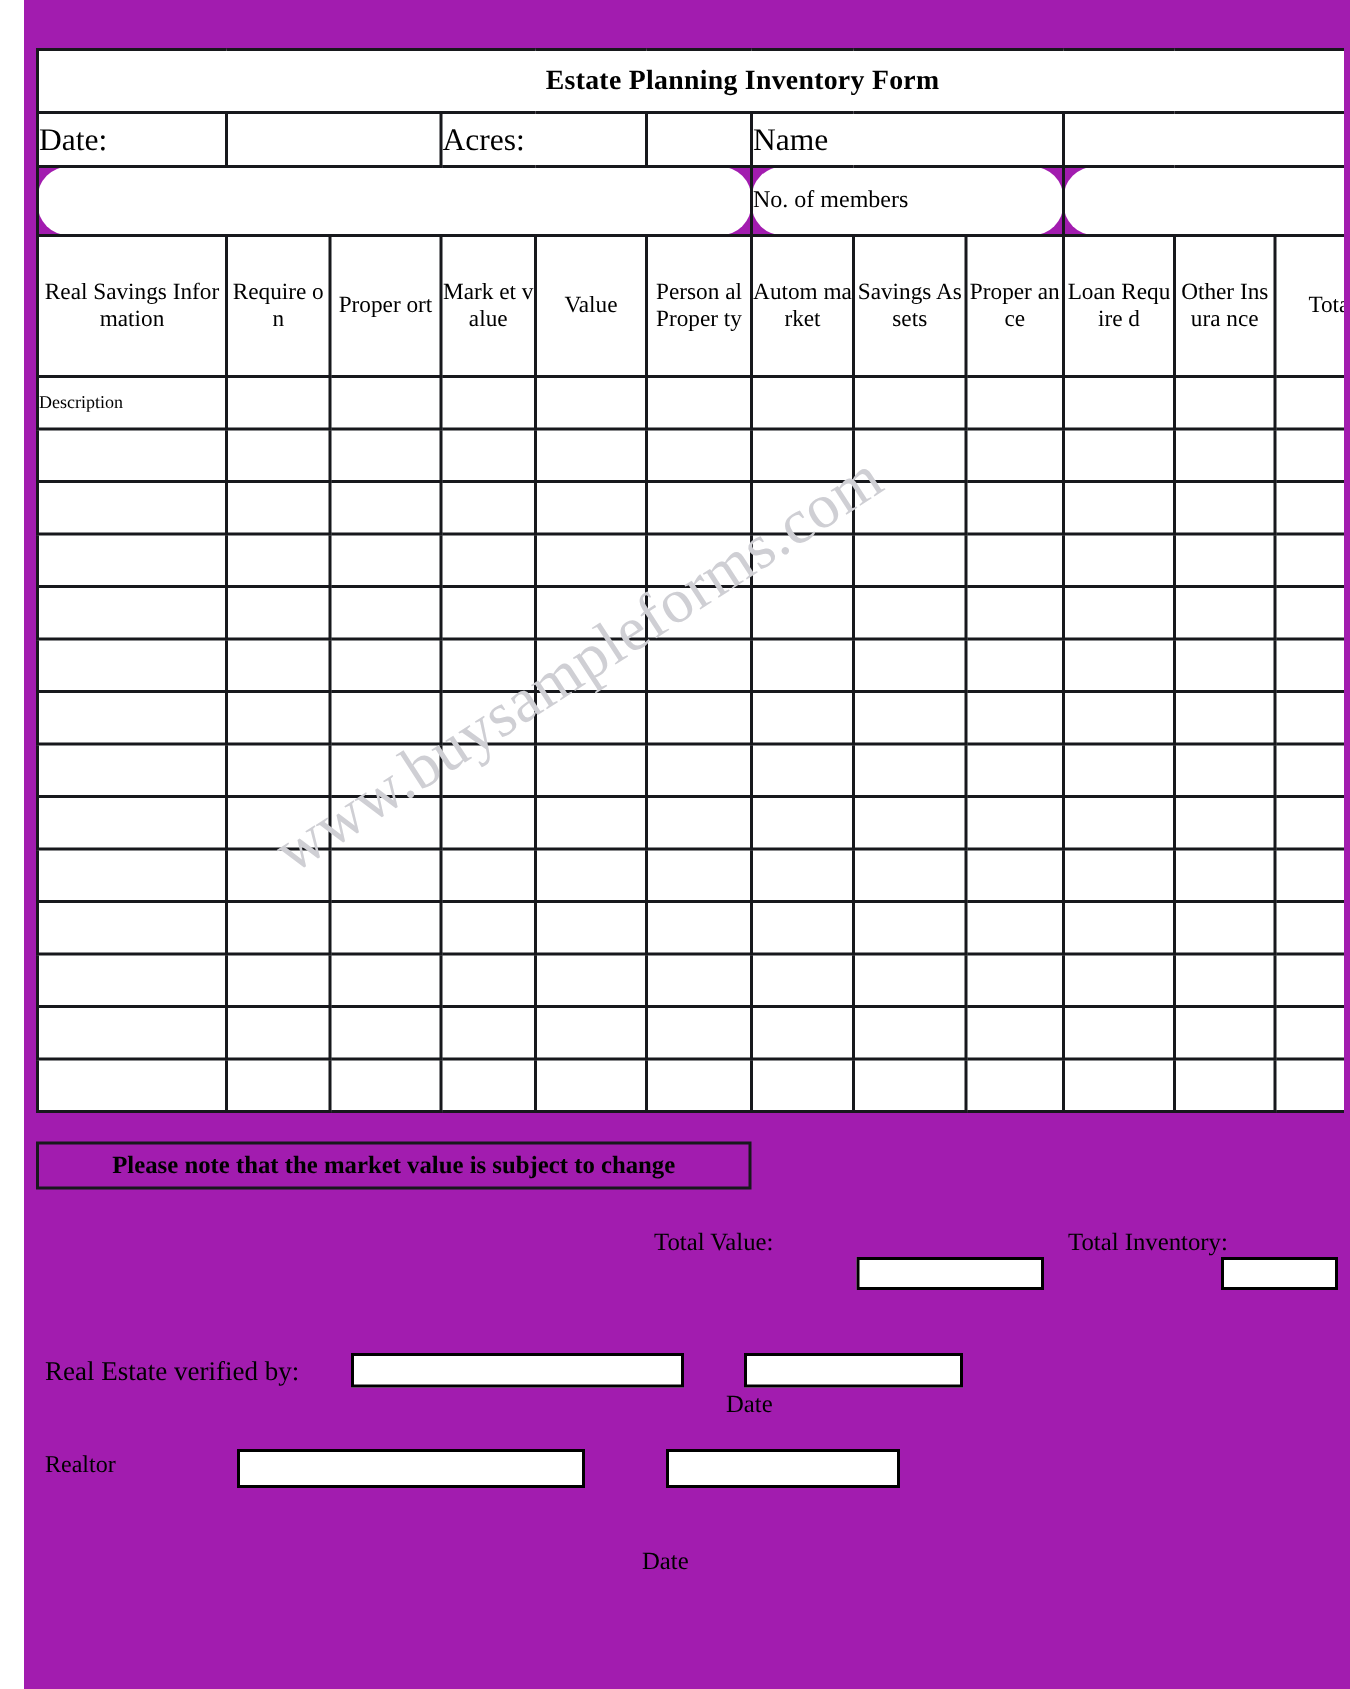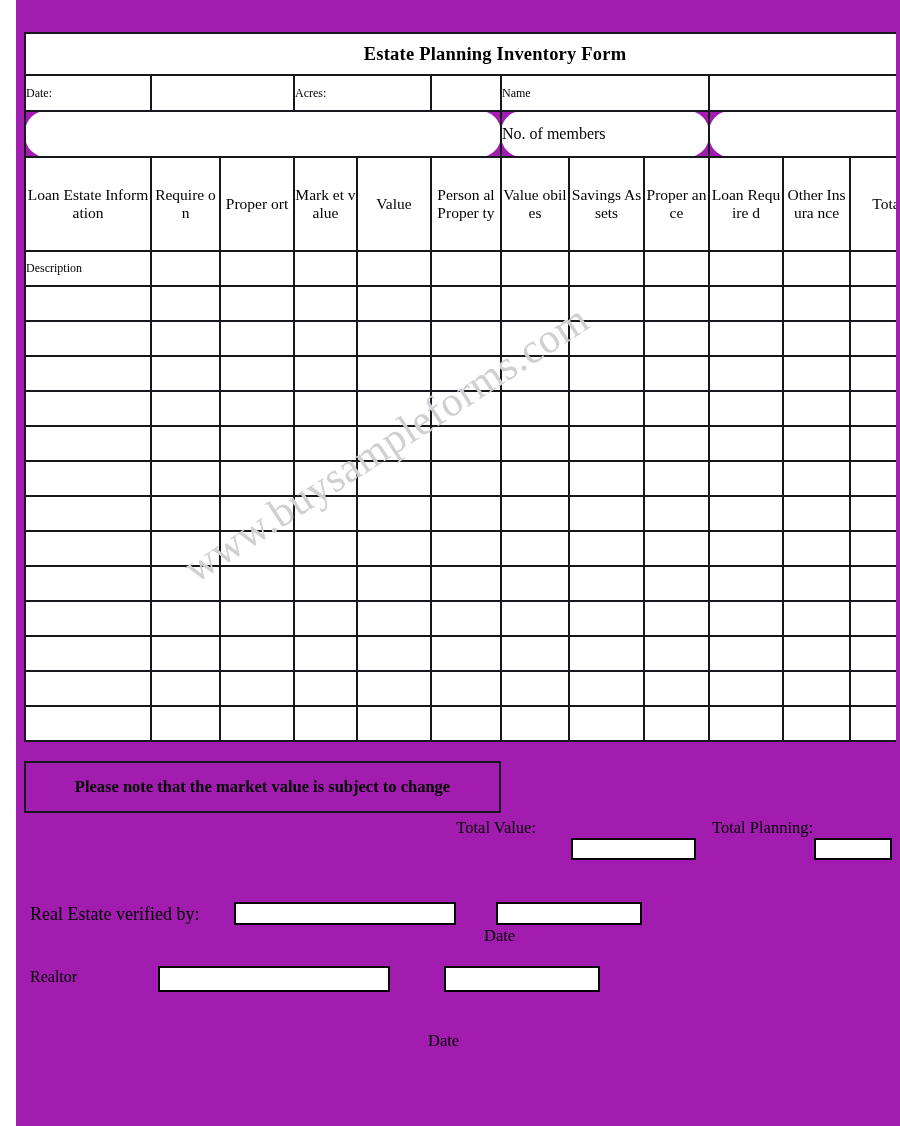--- a/index.html
+++ b/index.html
@@ -56,21 +56,21 @@
     font-weight: bold;
     font-size: 18.5px;
     height: 40px;
     letter-spacing: .2px;
   }
 
   
   td.info {
     height: 34px;
     padding-left: 6px;
-    font-size: 12px;
+    font-size: 21px;
     vertical-align: middle;
   }
   td.info-tall {
     height: 44px;
     padding-left: 6px;
     font-size: 16px;
     vertical-align: middle;
     line-height: 1.12;
     border-radius: 21px;
   }
@@ -98,21 +98,21 @@
     padding-left: 6px;
     font-size: 12px;
   }
 
   
   #note-box {
     position: absolute;
     left: 8px;
     top: 761px;
     width: 477px;
-    height: 52px;
+    height: 32px;
     border: 2px solid #17181c;
     box-sizing: border-box;
     display: flex;
     align-items: center;
     justify-content: center;
   }
   #note-box .note-text {
     font-weight: bold;
     font-size: 16.5px;
     text-align: center;
@@ -121,21 +121,21 @@
   
   .totals-label {
     position: absolute;
     font-size: 16.5px;
     line-height: 1.16;
   }
   #total-value-label {
     left: 420px;
     top: 818px;
     width: 100px;
-    text-align: right;
+    text-align: left;
   }
   #total-value-box {
     position: absolute;
     left: 555px;
     top: 838px;
     width: 125px;
     height: 22px;
     border: 2px solid #000;
     box-sizing: border-box;
     background: #fff;
@@ -277,27 +277,27 @@
           <td class="info" colspan="3"></td>
         </tr>
 
         <tr>
           <td class="info-tall" colspan="6"></td>
           <td class="info-tall" colspan="3">No. of members</td>
           <td class="info-tall" colspan="3"></td>
         </tr>
 
         <tr>
-          <td class="colhead">Loan Estate Information</td>
+          <td class="colhead">Real Savings Information</td>
           <td class="colhead">Require on</td>
           <td class="colhead">Proper ort</td>
           <td class="colhead">Mark et value</td>
           <td class="colhead">Value</td>
           <td class="colhead">Person al Proper ty</td>
-          <td class="colhead">Value obiles</td>
+          <td class="colhead">Autom market</td>
           <td class="colhead">Savings Assets</td>
           <td class="colhead">Proper ance</td>
           <td class="colhead">Loan Require d</td>
           <td class="colhead">Other Insura nce</td>
           <td class="colhead">Total Value</td>
         </tr>
 
       <tr>
             <td class="desc-cell">Description</td>
             <td class="body-cell"></td>
@@ -498,21 +498,21 @@
     </table>
   </div>
 
   <div id="note-box">
     <span class="note-text">Please note that the market value is subject to change</span>
   </div>
 
   <div class="totals-label" id="total-value-label">Total Value:</div>
   <div id="total-value-box"></div>
 
-  <div class="totals-label" id="total-remaining-label">Total Planning:</div>
+  <div class="totals-label" id="total-remaining-label">Total Inventory:</div>
   <div id="total-remaining-box"></div>
 
   <div id="verified-label">Real Estate verified by:</div>
   <div id="verified-box"></div>
   <div id="verified-date-box"></div>
   <div id="verified-date-label">Date</div>
 
   <div id="realtor-label">Realtor</div>
   <div id="realtor-box"></div>
   <div id="realtor-date-box"></div>

